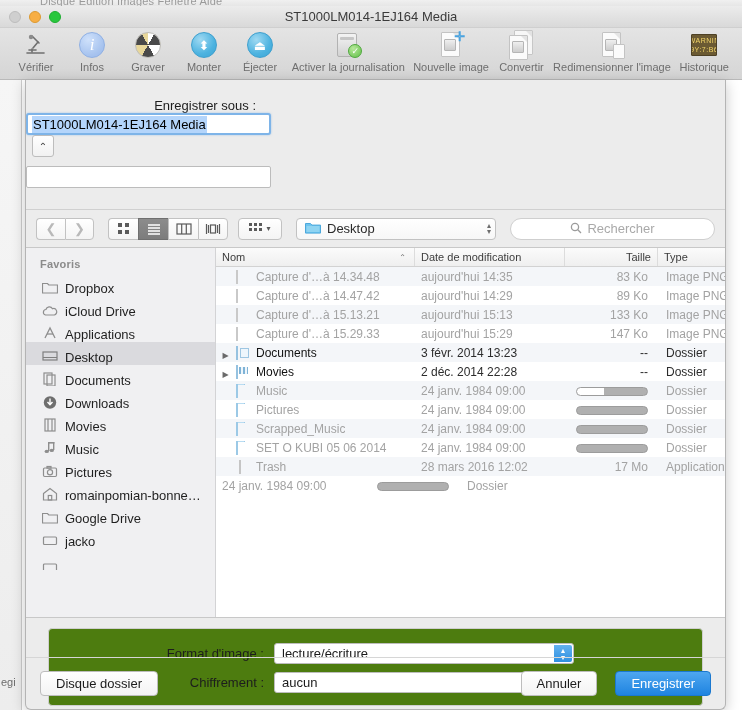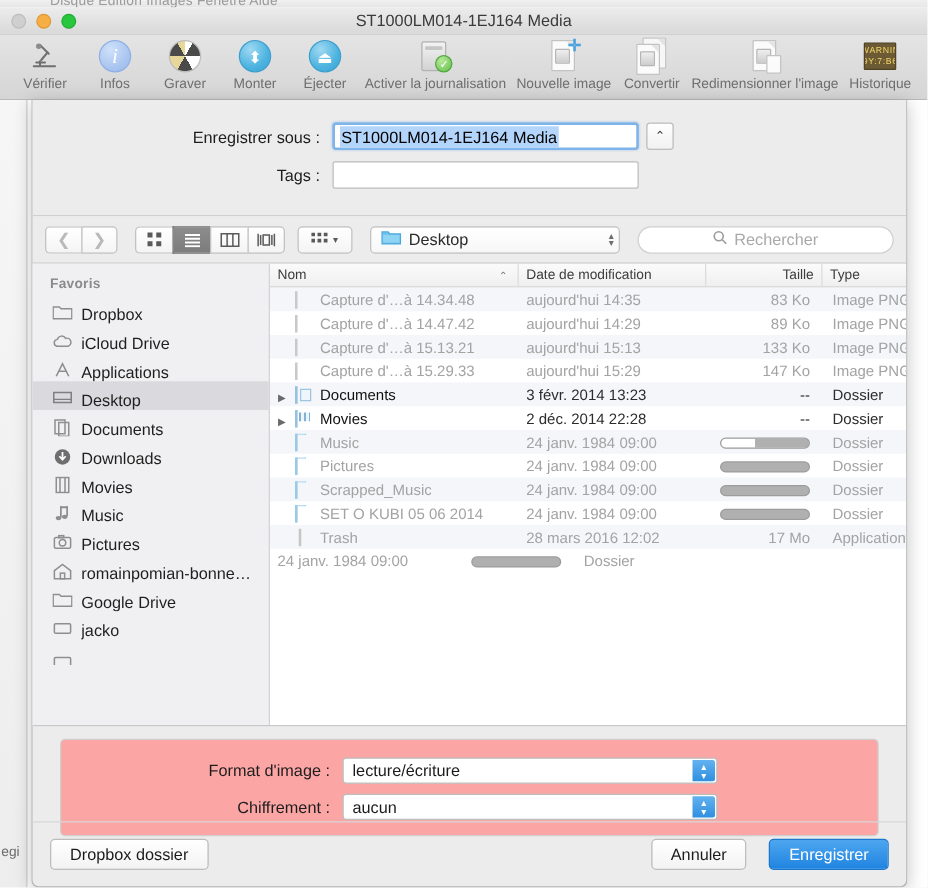--- a/index.html
+++ b/index.html
@@ -153,21 +153,21 @@
     border-radius: 0 0 6px 6px;
     box-shadow: 0 3px 14px rgba(0,0,0,.22);
     overflow: hidden;
   }
 
   .sheet-head {
     padding: 18px 0 12px 0;
     background: #ececec;
     border-bottom: 1px solid #d0d0d0;
   }
-  .field-row { display: flex; align-items: center; margin-bottom: 9px; }
+  .field-row { display: flex; align-items: flex-start; margin-bottom: 9px; flex-direction: column; }
   .field-label {
     width: 240px; text-align: right; padding-right: 10px;
     font-size: 13px; color: #1d1d1d;
   }
   .save-as-input {
     width: 245px; height: 22px; border: 2px solid #7eb4e8; border-radius: 3px;
     background: #fff; padding: 0 4px; display: flex; align-items: center;
     box-shadow: 0 0 2px rgba(90,160,230,.55);
   }
   .save-as-text {
@@ -330,21 +330,21 @@
     border-radius: 1px; position: relative; overflow: hidden;
   }
   .movfold-ic::after {
     content:""; position:absolute; left:2px; top:2px; width: 9px; height: 7px;
     background:
       repeating-linear-gradient(to right, #7fb3d6 0 2px, #eef6fc 2px 4px);
   }
 
   .options-panel {
     margin: 10px 22px; padding: 14px 0 12px 0;
-    background: #fca5a5; border: 1px solid #cfcfcf; border-radius: 4px;
+    background: #4d7c0f; border: 1px solid #cfcfcf; border-radius: 4px;
   }
   .opt-row { display: flex; align-items: center; margin-bottom: 8px; }
   .opt-row:last-child { margin-bottom: 0; }
   .opt-label { width: 225px; text-align: right; padding-right: 10px; font-size: 13px; color: #1d1d1d; }
   .opt-select {
     width: 300px; height: 21px; background: #fff;
     border: 1px solid #bdbdbd; border-radius: 3px;
     display: flex; align-items: center; padding-left: 7px; position: relative;
     font-size: 13px; color: #1b1b1b;
   }
@@ -510,21 +510,20 @@
       <div class="field-label">Enregistrer sous :</div>
       <div class="save-as-input">
         <span class="save-as-text">ST1000LM014-1EJ164 Media</span>
       </div>
       <div class="disclosure-btn">
         <span>⌃</span>
       </div>
     </div>
 
     <div class="field-row">
-      <div class="field-label">Tags :</div>
       <div class="tags-input">
         <span></span>
       </div>
     </div>
 
   </div>
 
   <div class="nav-bar">
 
     <div class="nav-arrows">
@@ -938,20 +937,20 @@
         <span class="sel-arrows">
             <span>▴</span>
             <span>▾</span>
           </span>
       </div>
     </div>
 
   </div>
 
   <div class="sheet-footer">
-    <div class="btn">Dropbox dossier</div>
+    <div class="btn">Disque dossier</div>
     <div class="footer-right">
       <div class="btn">Annuler</div>
       <div class="btn primary">Enregistrer</div>
     </div>
   </div>
 
 </div>
 
 </body></html>

